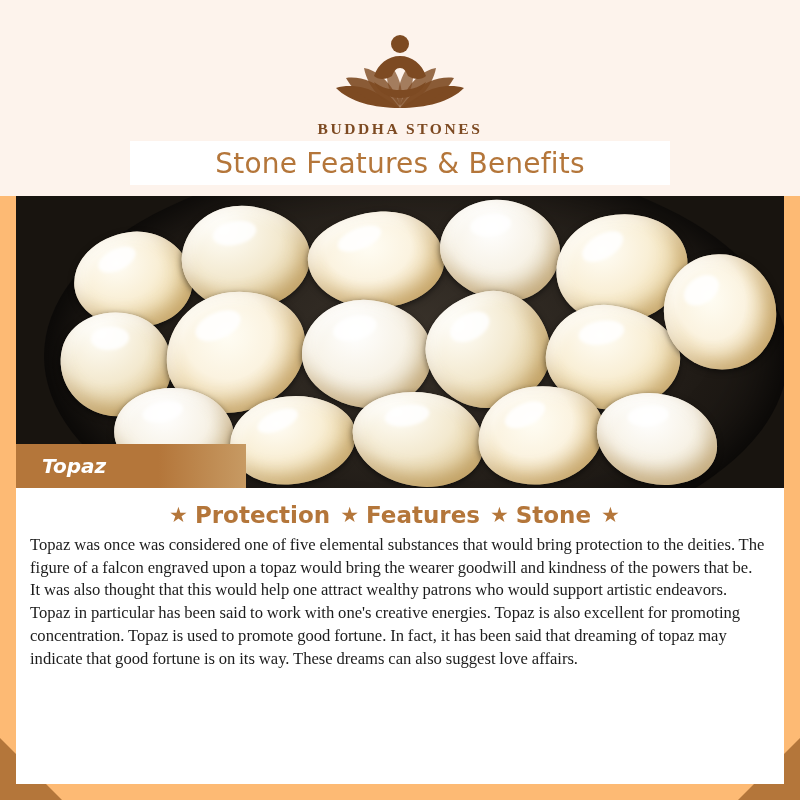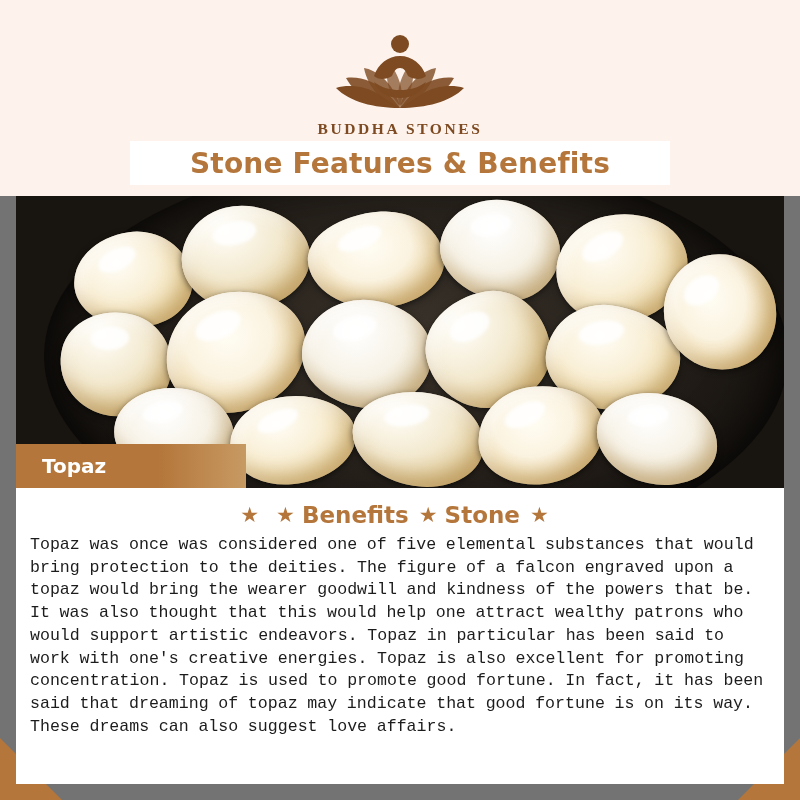--- a/index.html
+++ b/index.html
@@ -6,21 +6,21 @@
   html, body {
     width: 800px; height: 800px;
     font-family: "Liberation Sans", sans-serif;
     background: #ffffff;
     overflow: hidden;
   }
 
   .page {
     position: relative;
     width: 800px; height: 800px;
-    background: #737373;
+    background: #fdba74;
   }
 
   
   .corner {
     position: absolute;
     width: 0; height: 0;
     border-style: solid;
   }
   .corner-tl {
     top: 0; left: 0;
@@ -74,21 +74,21 @@
     height: 44px;
     background: #fff;
     display: flex;
     align-items: center;
     justify-content: center;
     box-shadow: 0 0 0 0 transparent;
   }
   .title-bar h1 {
     font-family: "DejaVu Sans", sans-serif;
     font-size: 28px;
-    font-weight: bold;
+    font-weight: normal;
     color: #b4763a;
     letter-spacing: 0.2px;
     white-space: nowrap;
   }
 
   
   .photo {
     position: absolute;
     top: 196px; left: 16px; right: 16px;
     height: 292px;
@@ -133,20 +133,21 @@
     position: absolute;
     left: 16px;
     top: 444px;
     height: 44px;
     min-width: 230px;
     background: linear-gradient(90deg, #b4763a 0%, #b4763a 62%, #c79a63 100%);
     display: flex;
     align-items: center;
     padding-left: 26px;
     z-index: 4;
+    font-style: italic;
   }
   .label-tag span {
     color: #fff;
     font-size: 20px;
     font-weight: bold;
     font-family: "DejaVu Sans", sans-serif;
   }
 
   
   .body-panel {
@@ -172,21 +173,21 @@
     white-space: nowrap;
   }
   .kw .star {
     font-size: 21px;
     margin: 0 7px 0 10px;
     line-height: 1;
   }
   .kw:first-child .star { margin-left: 0; }
 
   .desc {
-    font-family: Liberation Mono, monospace;
+    font-family: Liberation Serif, serif;
     font-size: 16.6px;
     line-height: 1.37;
     color: #1c1c1c;
     text-align: left;
     word-spacing: -0.3px;
   }
 </style>
 </head>
 <body>
 
@@ -251,24 +252,25 @@
   </div>
 
   <div class="label-tag">
     <span>Topaz</span>
   </div>
 
   <div class="body-panel">
     <div class="keywords">
       <span class="kw">
         <span class="star">★</span>
-      </span>
-      <span class="kw">
-        <span class="star">★</span>
-        <span>Benefits</span>
+        <span>Protection</span>
+      </span>
+      <span class="kw">
+        <span class="star">★</span>
+        <span>Features</span>
       </span>
       <span class="kw">
         <span class="star">★</span>
         <span>Stone</span>
       </span>
       <span class="kw">
         <span class="star">★</span>
       </span>
     </div>
     <p class="desc">Topaz was once was considered one of five elemental substances that would bring protection to the deities. The figure of a falcon engraved upon a topaz would bring the wearer goodwill and kindness of the powers that be. It was also thought that this would help one attract wealthy patrons who would support artistic endeavors. Topaz in particular has been said to work with one's creative energies. Topaz is also excellent for promoting concentration. Topaz is used to promote good fortune. In fact, it has been said that dreaming of topaz may indicate that good fortune is on its way. These dreams can also suggest love affairs.</p>

